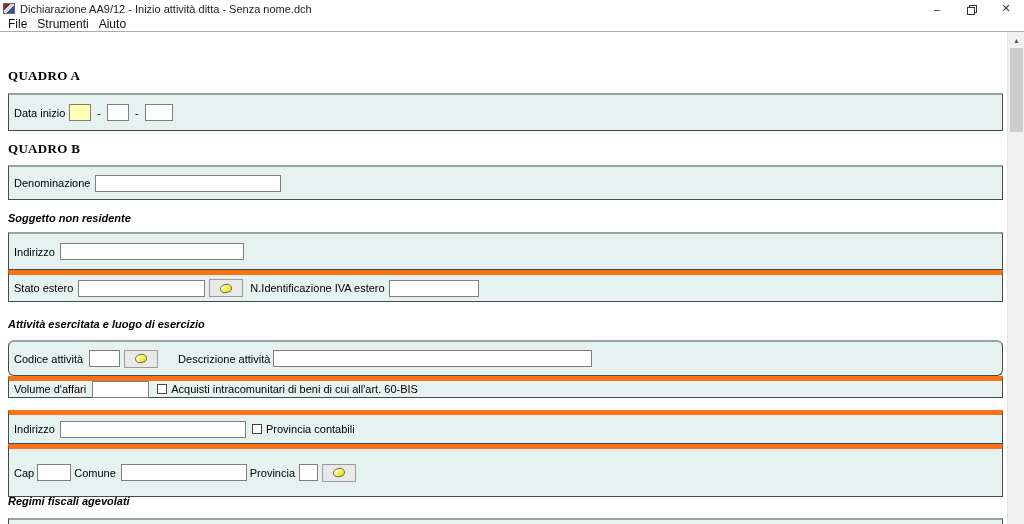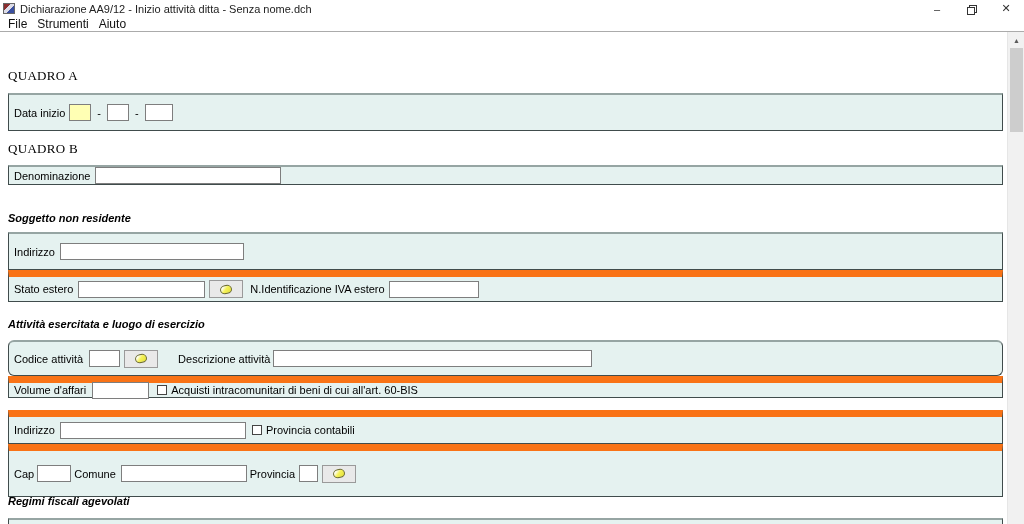--- a/index.html
+++ b/index.html
@@ -23,28 +23,28 @@
   .restore-glyph::after { content:""; position:absolute; left:0; top:2px; width:6px; height:6px; border:1px solid #333; background:#fff; }
 
   
   .menubar { position:absolute; top:17px; left:0; right:0; height:14px; display:flex; align-items:center; padding-left:3px; }
   .menu-item { font-size:12px; padding:0 5px; color:#111; }
   .menu-sep { position:absolute; top:31px; left:0; right:0; height:1px; background:#ababab; }
 
   
   .content { position:absolute; top:32px; left:0; width:1007px; height:492px; background:#fff; overflow:hidden; }
 
-  .qheading { position:absolute; left:8px; font-family:"Liberation Serif", serif; font-weight:normal; font-size:13px;
+  .qheading { position:absolute; left:8px; font-family:"Liberation Serif", serif; font-weight:bold; font-size:13px;
               letter-spacing:.3px; color:#000; }
   .subheading { position:absolute; left:8px; font-size:11px; font-weight:bold; font-style:italic; color:#000; }
 
   .panel { position:absolute; left:8px; width:995px; background:#e5f2f0;
            border:1px solid #404c4c; border-top:2px solid #96a5a3;
            display:flex; align-items:center; padding-left:5px; }
-  .panel.row-next { border-top:7px solid #f97316; }
+  .panel.row-next { border-top:5px solid #f97316; }
 
   .flabel { font-size:11px; color:#000; white-space:nowrap; }
 
   .tinput { height:17px; border:1px solid #7e7e7e; background:#fff; font-size:11px; padding:0 2px;
             font-family:"Liberation Sans", sans-serif; }
   .tinput.focus { background:#ffffb4; }
 
   .lookup-btn { width:34px; height:18px; background:#e9e9e9; border:1px solid #9a9a9a;
                 display:flex; align-items:center; justify-content:center; padding:0; }
   .lookup-ico { display:block; width:12px; height:9px; border:1px solid #6b6b2a;
@@ -97,21 +97,21 @@
       <span class="flabel">Data inizio</span>
       <input class="tinput focus" style="width: 22px; margin-left: 4px;" value="">
       <span class="dash">-</span>
       <input class="tinput" style="width: 22px;" value="">
       <span class="dash">-</span>
       <input class="tinput" style="width: 28px;" value="">
     </div>
 
     <div class="qheading" style="top:109px;">QUADRO B</div>
 
-    <div class="panel" style="top:133px; height:20px;">
+    <div class="panel" style="top:133px; height:35px;">
       <span class="flabel">Denominazione</span>
       <input class="tinput" style="width: 186px; margin-left: 5px;" value="">
     </div>
 
     <div class="subheading" style="top:180px;">Soggetto non residente</div>
 
     <div class="panel" style="top:200px; height:38px;">
       <span class="flabel">Indirizzo</span>
       <input class="tinput" style="width: 184px; margin-left: 5px;" value="">
     </div>

